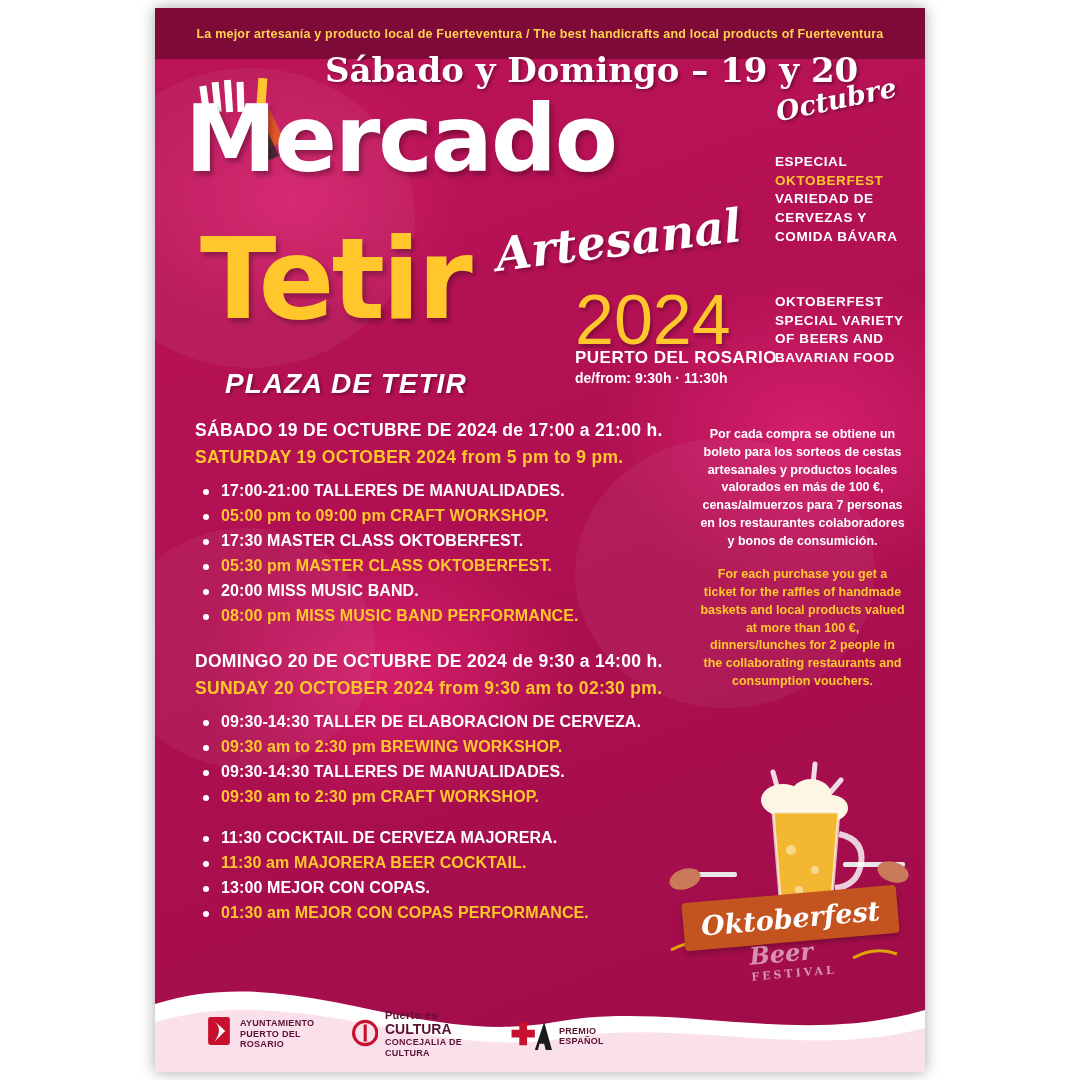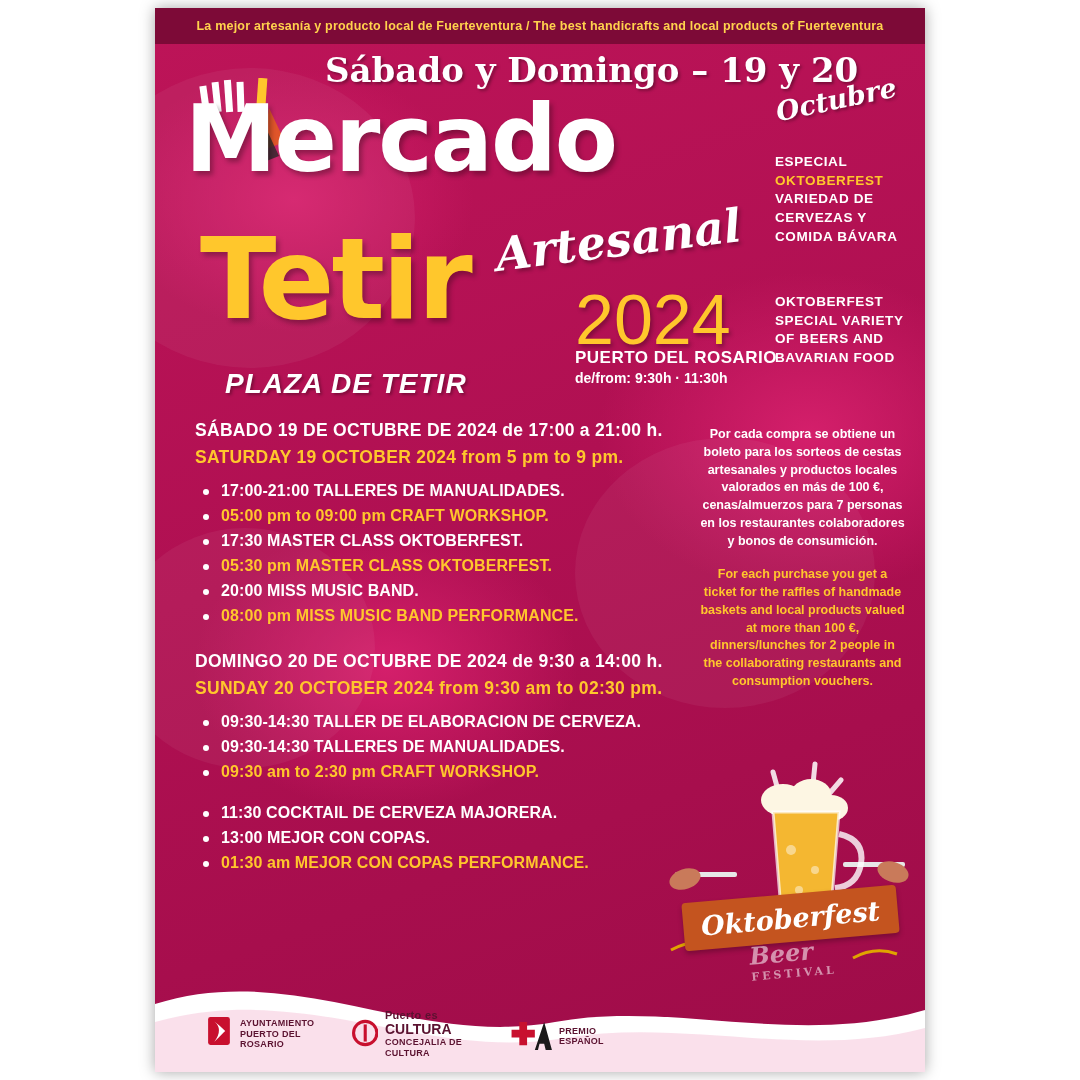--- a/index.html
+++ b/index.html
@@ -23,21 +23,21 @@
     overflow:hidden;
   }
   
   .blob{position:absolute;border-radius:50%;background:rgba(255,255,255,.05);pointer-events:none;}
   .b1{width:330px;height:300px;left:-70px;top:60px;}
   .b2{width:300px;height:270px;left:420px;top:430px;}
   .b3{width:260px;height:240px;left:-40px;top:520px;}
 
   
   .top-banner{
-    position:absolute;left:0;top:0;width:100%;height:36px;
+    position:absolute;left:0;top:0;width:100%;height:51px;
     background:#7d0a37;
     display:flex;align-items:center;justify-content:center;
   }
   .top-banner span{
     color:#ffd24d;font-size:12.5px;font-weight:bold;letter-spacing:.2px;
     white-space:nowrap;
   }
 
   
   .date-script{
@@ -237,24 +237,26 @@
           <li class="en">05:30 pm MASTER CLASS OKTOBERFEST.</li>
           <li class="es">20:00 MISS MUSIC BAND.</li>
           <li class="en">08:00 pm MISS MUSIC BAND PERFORMANCE.</li>
         </ul>
       </div>
       <div class="block">
         <div class="day-head-es">DOMINGO 20 DE OCTUBRE DE 2024  de 9:30 a 14:00 h.</div>
         <div class="day-head-en">SUNDAY 20 OCTOBER 2024 from 9:30 am to 02:30 pm.</div>
         <ul class="items">
           <li class="es">09:30-14:30 TALLER DE ELABORACION DE CERVEZA.</li>
+          <li class="en">09:30 am to 2:30 pm BREWING WORKSHOP.</li>
           <li class="es">09:30-14:30 TALLERES DE MANUALIDADES.</li>
           <li class="en">09:30 am to 2:30 pm CRAFT WORKSHOP.</li>
           <div class="gap"></div>
           <li class="es">11:30 COCKTAIL DE CERVEZA MAJORERA.</li>
+          <li class="en">11:30 am MAJORERA BEER COCKTAIL.</li>
           <li class="es">13:00 MEJOR CON COPAS.</li>
           <li class="en">01:30 am MEJOR CON COPAS PERFORMANCE.</li>
         </ul>
       </div>
     </div>
 
   <div id="raffle">
     <div class="es">Por cada compra se obtiene un boleto para los sorteos de cestas artesanales y productos locales valorados en más de 100 €, cenas/almuerzos para 7 personas en los restaurantes colaboradores y bonos de consumición.</div>
     <div class="en">For each purchase you get a ticket for the raffles of handmade baskets and local products valued at more than 100 €, dinners/lunches for 2 people in the collaborating restaurants and consumption vouchers.</div>
   </div>

